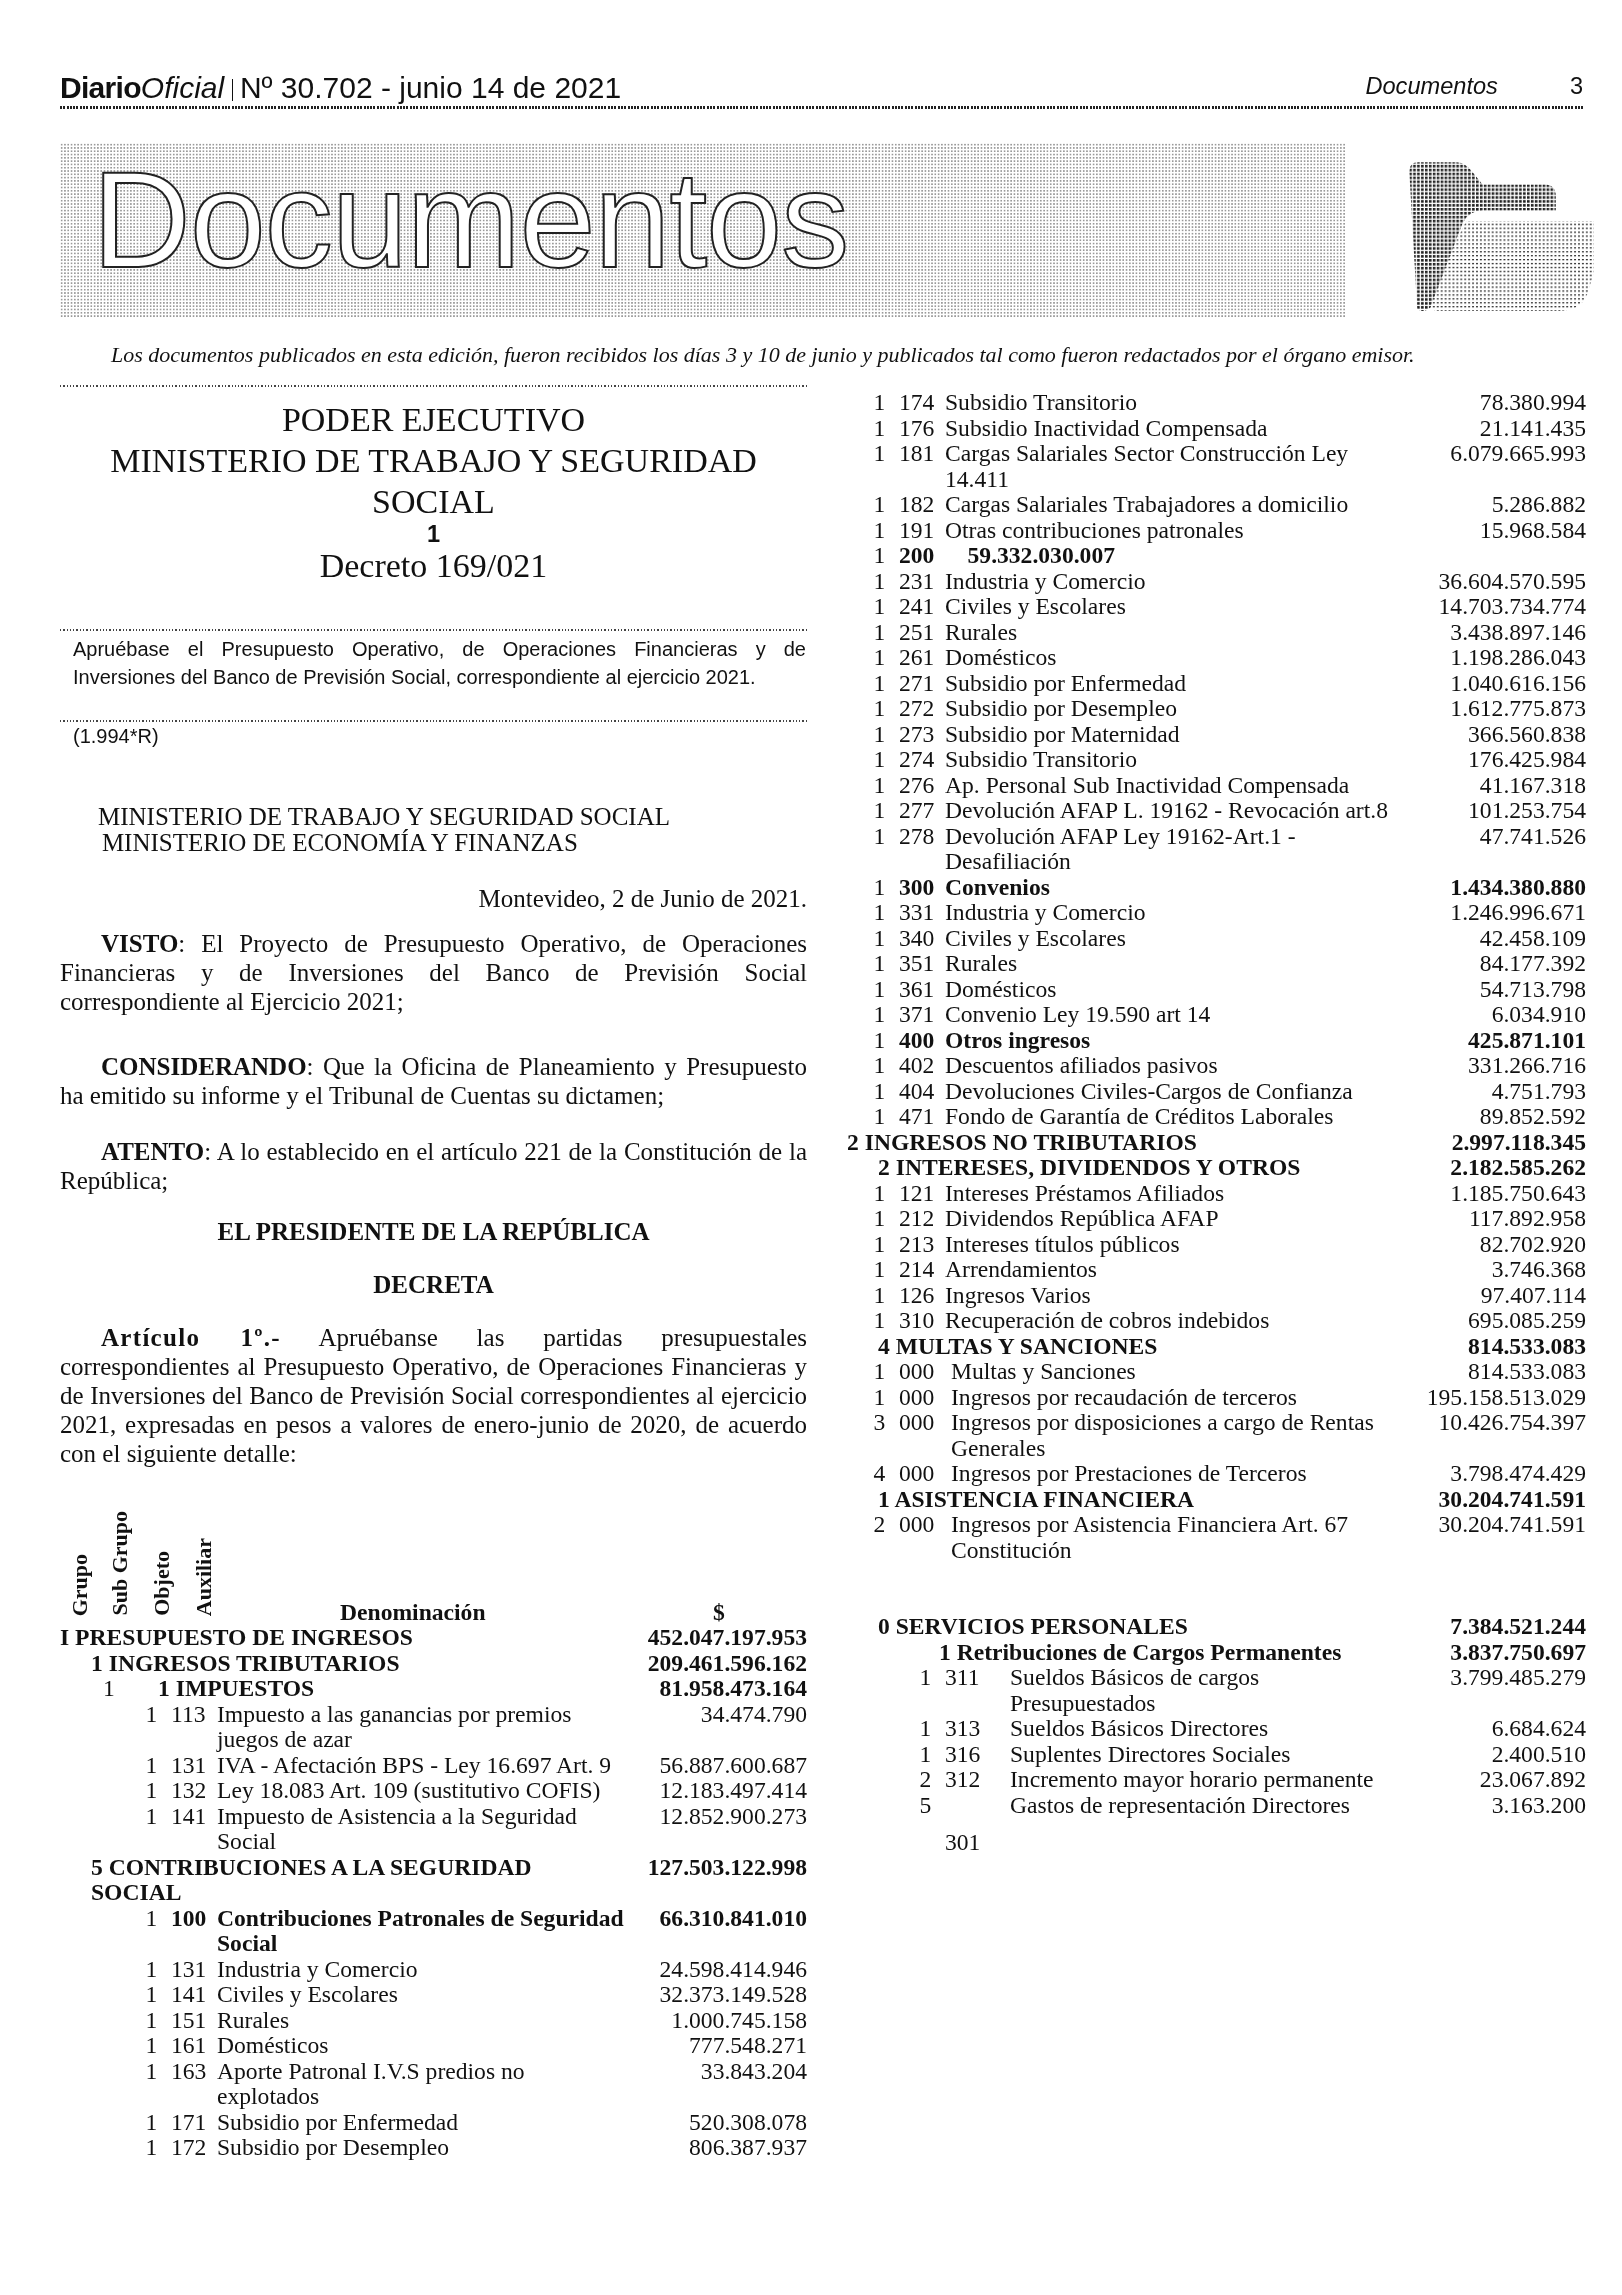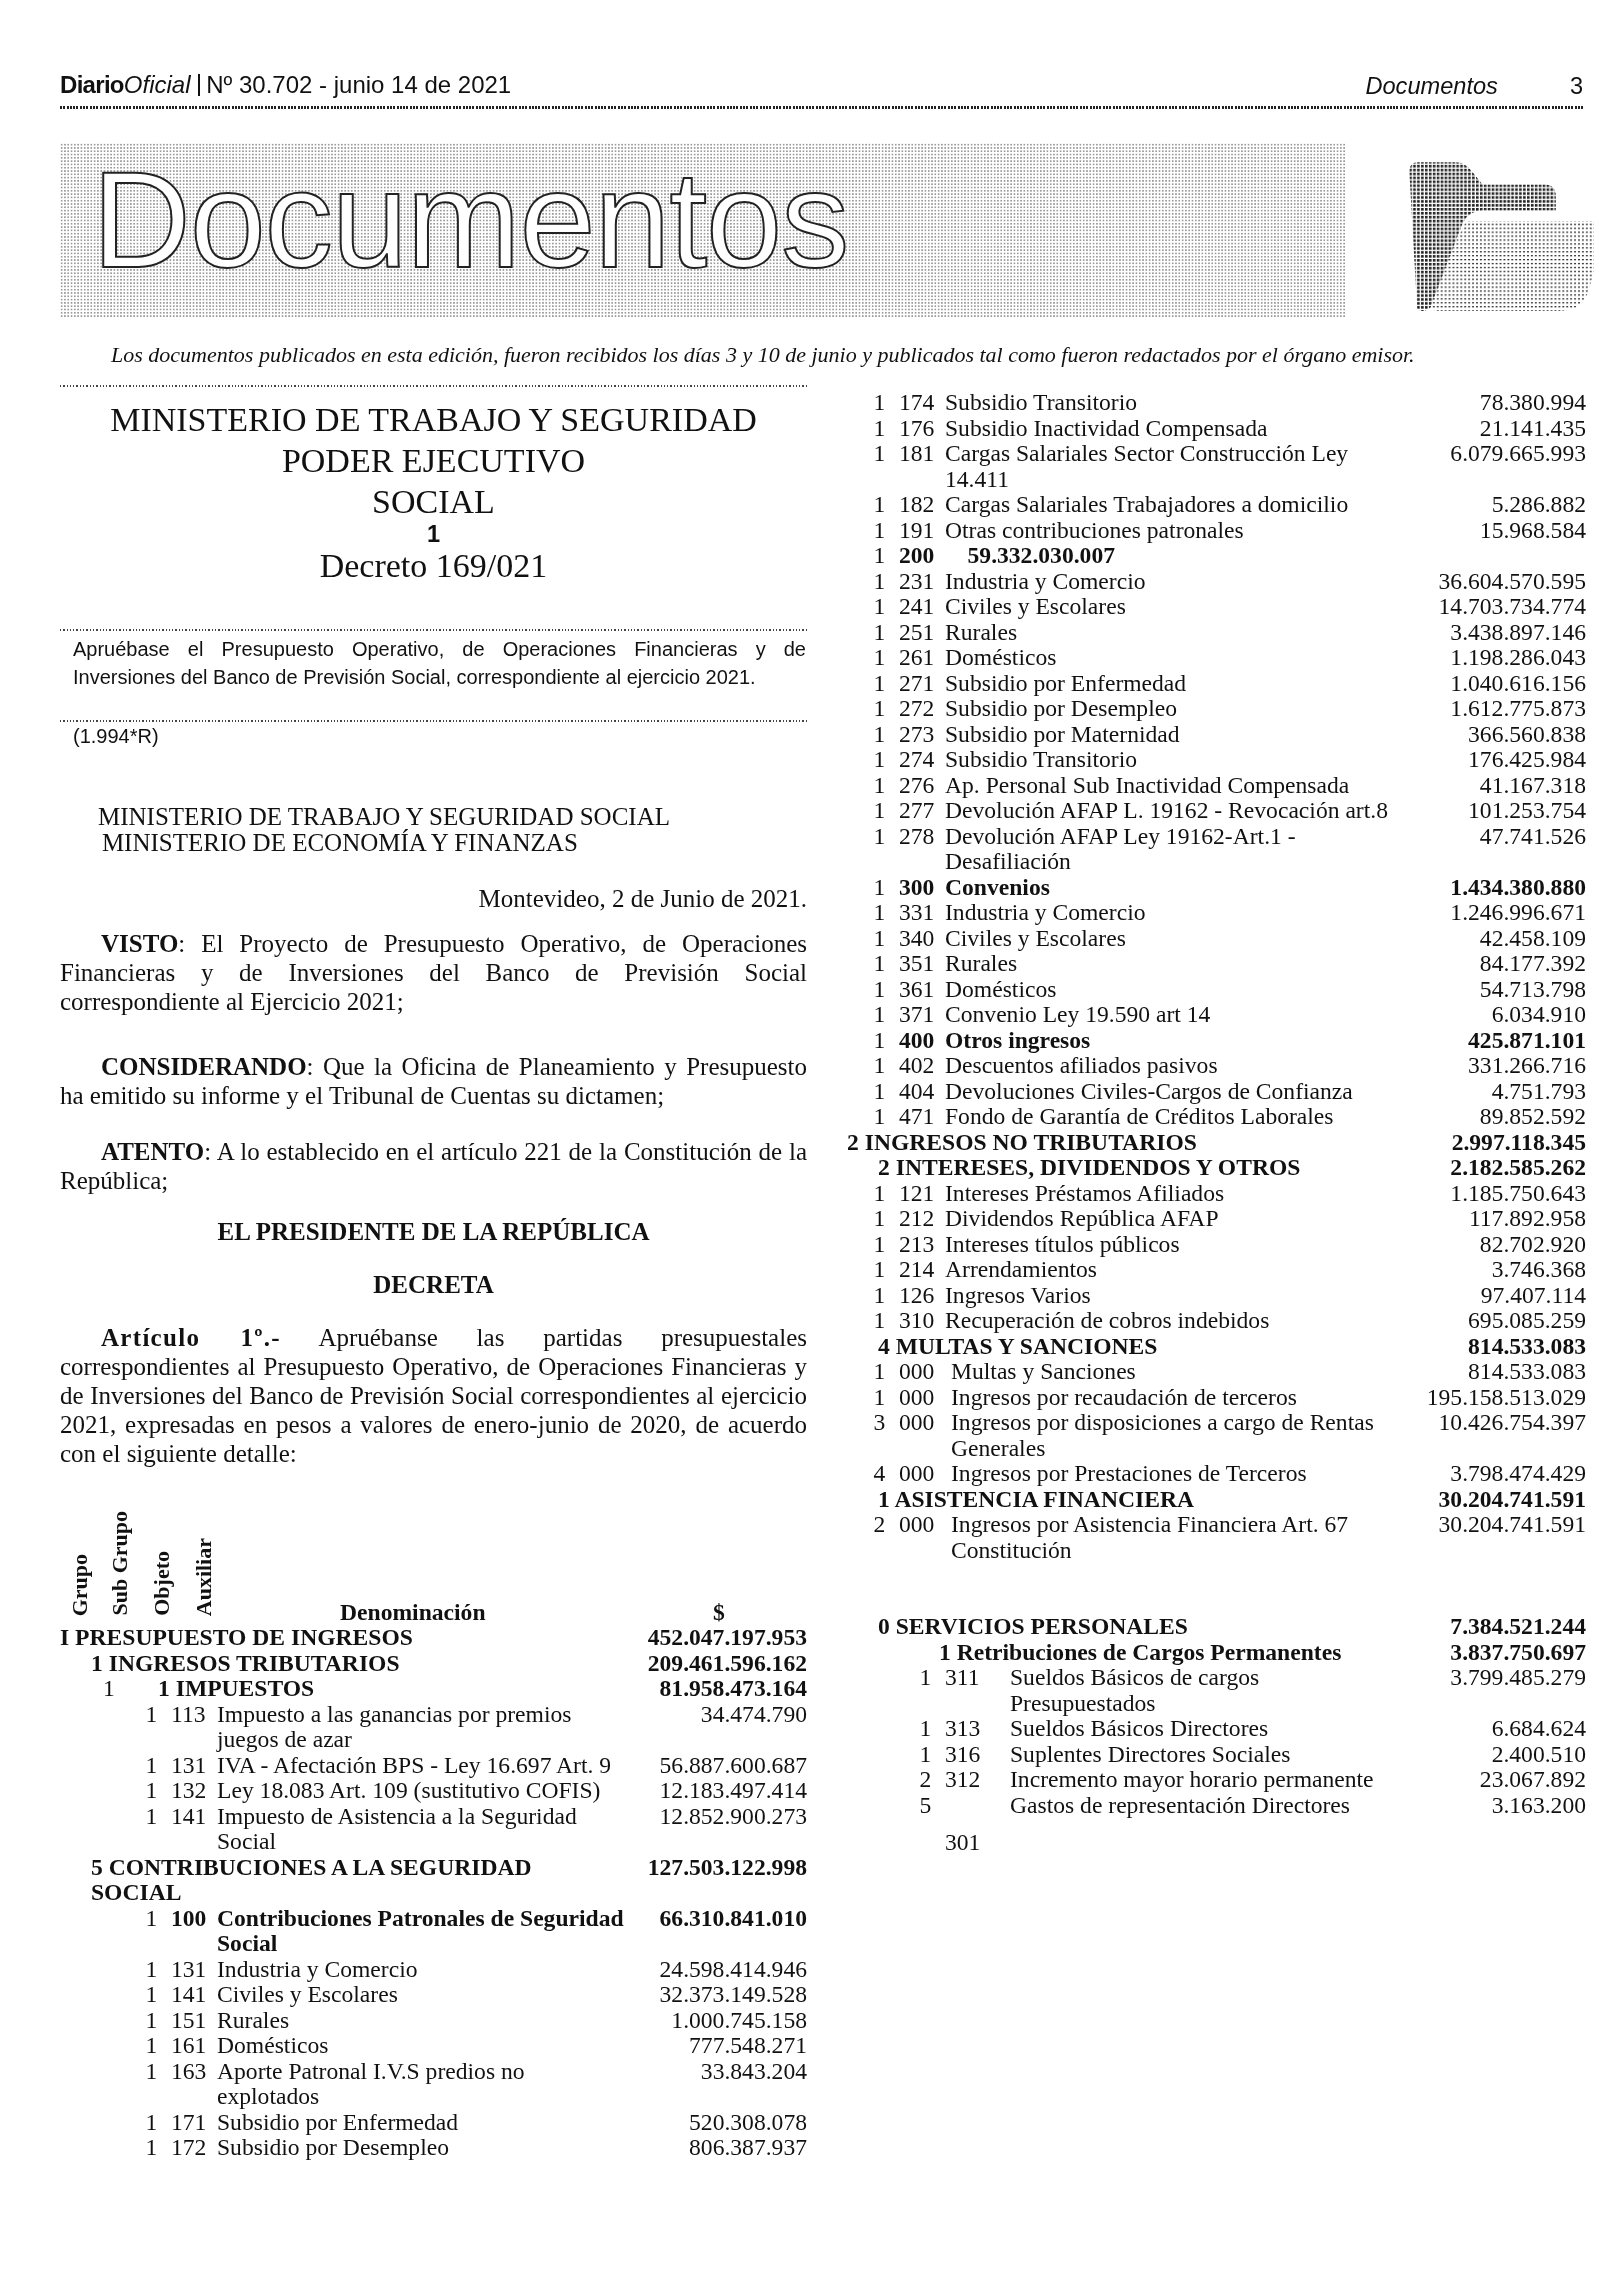--- a/index.html
+++ b/index.html
@@ -1,19 +1,19 @@
 <!DOCTYPE html>
 <html style="font-size:10.5px"><head>
 <meta charset="utf-8">
 <style>
   html, body { margin:0; padding:0; background:#ffffff; }
   body { width:1622px; height:2295px; position:relative; overflow:hidden; color:#111; font-family:"Liberation Serif", serif; }
   .abs { position:absolute; }
   
-  .hdr-left { left:60px; top:71px; font-family:"Liberation Sans", sans-serif; font-size:24px; white-space:nowrap; }
+  .hdr-left { left:60px; top:71px; font-family:"Liberation Sans", sans-serif; font-size:30px; white-space:nowrap; }
   .hdr-left .brand-b { font-weight:bold; letter-spacing:-0.7px; }
   .hdr-left .brand-i { font-style:italic; }
   .hdr-left .sep { display:inline-block; width:1.3px; height:22px; background:#111; margin:0 6.5px 0 7.9px; vertical-align:-3.3px; }
   .hdr-right { right:39px; top:73px; font-family:"Liberation Sans", sans-serif; font-size:23.6px; white-space:nowrap; }
   .hdr-right .sec { font-style:italic; margin-right:72px; }
   .rule-dotted-heavy { left:60px; right:38px; top:106px; height:3.3px; background-image:repeating-linear-gradient(90deg,#222 0 2px,transparent 2px 3.3px); }
   
   .banner { left:60px; top:143px; width:1286px; height:175px;
     background-color:#fff;
     background-image: radial-gradient(#9a9a9a 0.6px, transparent 0.7px);
@@ -74,22 +74,22 @@
       </pattern>
   </defs>
   <path d="M78,22 Q78,8 92,8 L150,8 Q162,8 172,20 L190,42 L285,42 Q302,42 302,60 L302,82 L190,82 Q170,82 160,100 L110,230 Q100,240 90,232 Z" fill="url(#dk)"></path>
   <path d="M165,98 L385,98 L350,210 Q340,235 310,235 L122,235 Q100,235 108,212 Z" fill="url(#lt)"></path>
 </svg>
 
 <div class="abs note">Los documentos publicados en esta edición, fueron recibidos los días 3 y 10 de junio y publicados tal como fueron redactados por el órgano emisor.</div>
 <div class="abs rule-dotted" style="left:60px; top:385px; width:747px;"></div>
 
 <div class="abs lc center h-exec">
+  <div>PODER EJECUTIVO</div>
   <div>MINISTERIO DE TRABAJO Y SEGURIDAD</div>
-  <div>PODER EJECUTIVO</div>
   <div>SOCIAL</div>
 </div>
 <div class="abs lc center h-num">1</div>
 <div class="abs lc center h-dec">Decreto 169/021</div>
 
 <div class="abs rule-dotted" style="left:60px; top:629px; width:747px;"></div>
 <div class="abs sum-box" style="left:60px;">Apruébase el Presupuesto Operativo, de Operaciones Financieras y de Inversiones del Banco de Previsión Social, correspondiente al ejercicio 2021.</div>
 <div class="abs rule-dotted" style="left:60px; top:720px; width:747px;"></div>
 <div class="abs ref" style="left:60px;">(1.994*R)</div>
 

